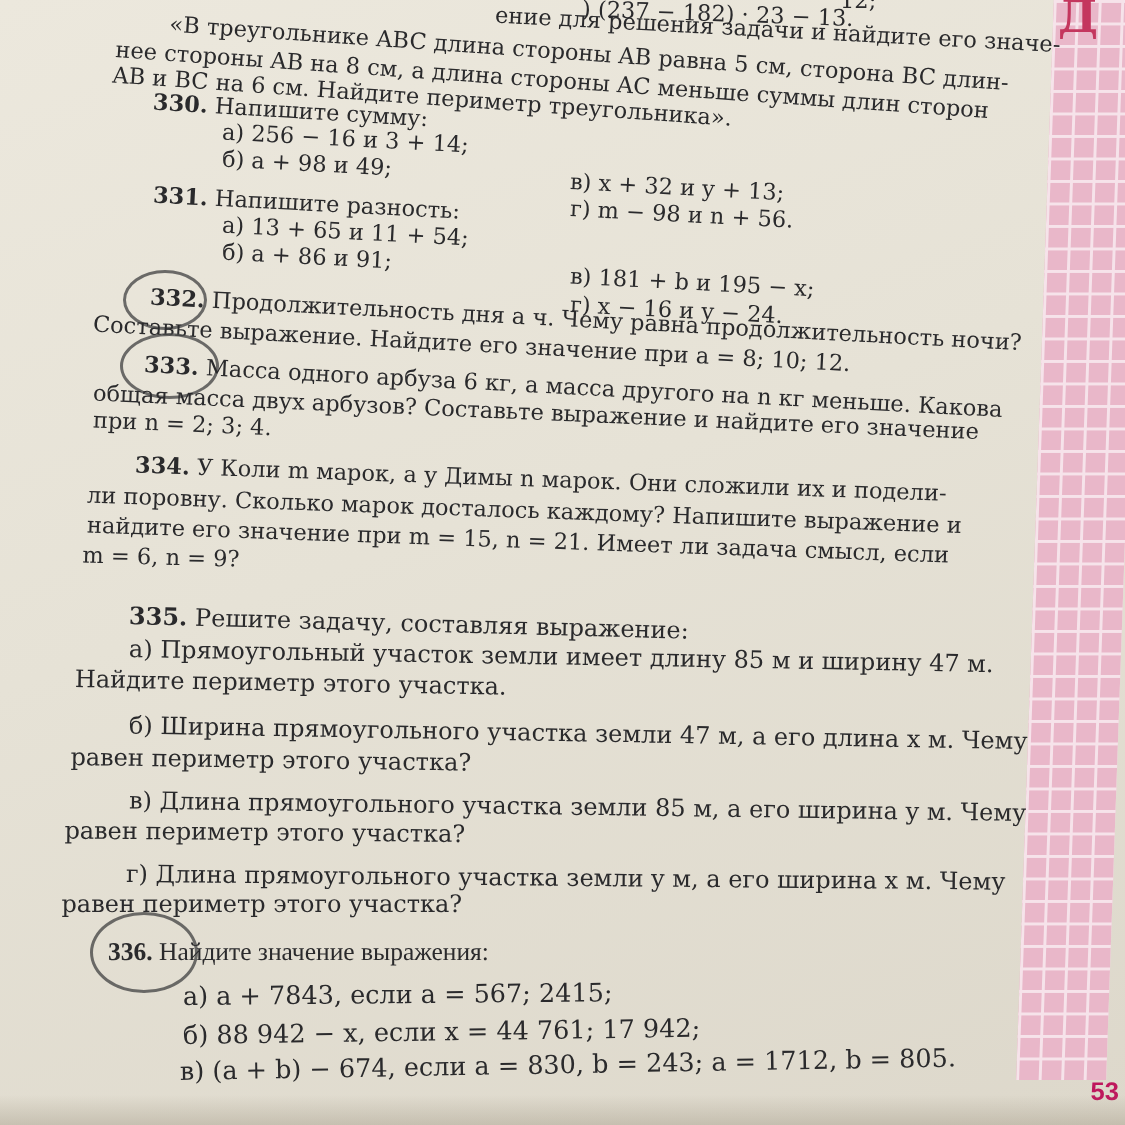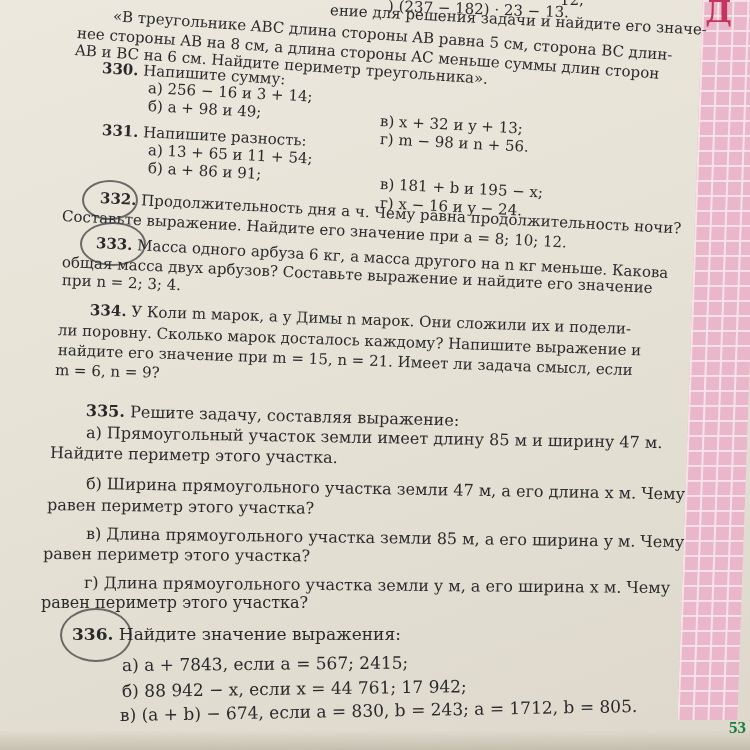--- a/index.html
+++ b/index.html
@@ -29,21 +29,21 @@
     position:absolute; white-space:nowrap; font-size:15px; line-height:17px;
     transform-origin: left center;
   }
   .num { font-weight:bold; }
   .circle {
     position:absolute; border:2px solid #4a4a4a; border-radius:50%;
     opacity:0.8;
   }
   .page-number {
     position:absolute; right:4px; bottom:12px; font-weight:bold; font-size:17px;
-    font-family:Liberation Serif, serif; color:#15803d;
+    font-family:Liberation Sans, sans-serif; color:#be185d;
   }
   .bottom-shadow {
     position:absolute; left:0; bottom:0; width:750px; height:20px;
     background:linear-gradient(to bottom, transparent, rgba(150,140,120,0.35));
   }
 </style>
 </head>
 <body>
 
 <div class="page">
@@ -106,21 +106,21 @@
   <div class="line" style="left:86px;top:424px;font-size:16px;transform:rotate(1deg);">а) Прямоугольный участок земли имеет длину 85 м и ширину 47 м.</div>
   <div class="line" style="left:50px;top:444px;font-size:16px;transform:rotate(1deg);">Найдите периметр этого участка.</div>
   <div class="line" style="left:86px;top:475px;font-size:16px;transform:rotate(1deg);">б) Ширина прямоугольного участка земли 47 м, а его длина x м. Чему</div>
   <div class="line" style="left:47px;top:496px;font-size:16px;transform:rotate(0.8deg);">равен периметр этого участка?</div>
   <div class="line" style="left:86px;top:525px;font-size:16px;transform:rotate(0.8deg);">в) Длина прямоугольного участка земли 85 м, а его ширина y м. Чему</div>
   <div class="line" style="left:43px;top:545px;font-size:16px;transform:rotate(0.5deg);">равен периметр этого участка?</div>
   <div class="line" style="left:84px;top:574px;font-size:16px;transform:rotate(0.5deg);">г) Длина прямоугольного участка земли y м, а его ширина x м. Чему</div>
   <div class="line" style="left:41px;top:594px;font-size:16px;">равен периметр этого участка?</div>
 
   <div class="circle" style="left:60px;top:608px;width:68px;height:50px;"></div>
-  <div class="line" style="left:72px;top:626px;font-size:17px;">
+  <div class="line" style="left:72px;top:626px;font-size:17px;font-family:Liberation Serif, serif;">
     <span class="num">336.</span>
     <span>Найдите значение выражения:</span>
   </div>
   <div class="line" style="left:122px;top:657px;font-size:17px;transform:rotate(-0.5deg);">а) a + 7843, если a = 567; 2415;</div>
   <div class="line" style="left:122px;top:683px;font-size:17px;transform:rotate(-0.8deg);">б) 88 942 − x, если x = 44 761; 17 942;</div>
   <div class="line" style="left:120px;top:707px;font-size:17px;transform:rotate(-1deg);">в) (a + b) − 674, если a = 830, b = 243; a = 1712, b = 805.</div>
 
   <div class="page-number">53</div>
   <div class="bottom-shadow"></div>
 </div>

